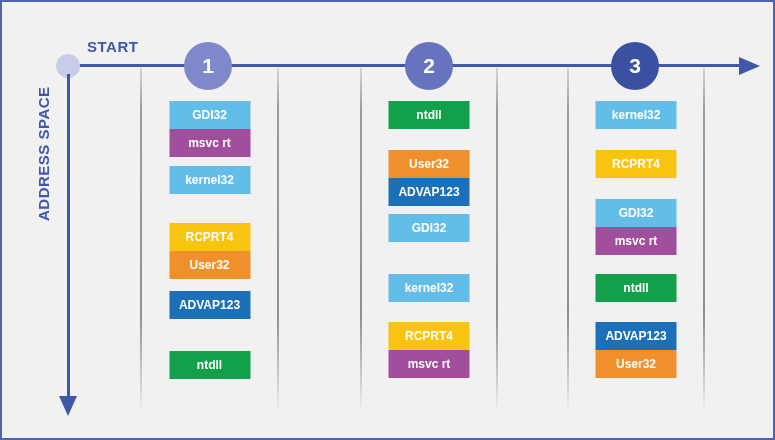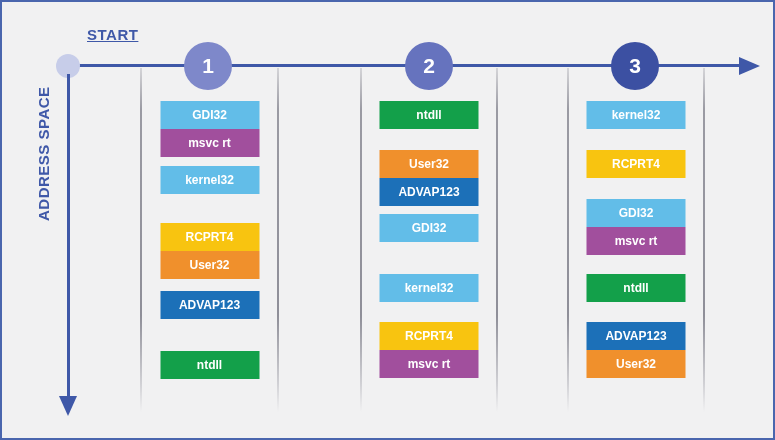--- a/index.html
+++ b/index.html
@@ -26,39 +26,39 @@
   .h-line{position:absolute;left:66px;top:62px;width:674px;height:3px;background:var(--axis,#3f58a8);}
   .arrow-right{position:absolute;left:737px;top:55px;width:0;height:0;
     border-top:9px solid transparent;border-bottom:9px solid transparent;
     border-left:21px solid var(--axis,#3f58a8);}
   .v-line{position:absolute;left:65px;top:72px;width:3px;height:322px;background:var(--axis,#3f58a8);}
   .arrow-down{position:absolute;left:57px;top:394px;width:0;height:0;
     border-left:9px solid transparent;border-right:9px solid transparent;
     border-top:20px solid var(--axis,#3f58a8);}
   .origin-dot{position:absolute;left:54px;top:52px;width:24px;height:24px;border-radius:50%;
     background:var(--dot,#c7cde9);}
-  .start-label{position:absolute;left:85px;top:24px;font-size:15px;font-weight:bold;
-    color:var(--axis,#3f58a8);letter-spacing:.5px;text-decoration:underline;}
+  .start-label{position:absolute;left:85px;top:36px;font-size:15px;font-weight:bold;
+    color:var(--axis,#3f58a8);letter-spacing:.5px;}
   .v-label{
     position:absolute;left:33px;top:87px;height:132px;width:20px;
     writing-mode:vertical-rl;transform:rotate(180deg);
     font-size:15px;font-weight:bold;color:var(--axis,#3f58a8);
     letter-spacing:.5px;text-align:center;white-space:nowrap;
   }
   
   .step{
     position:absolute;top:40px;width:48px;height:48px;border-radius:50%;
     display:flex;align-items:center;justify-content:center;
     color:#fff;font-size:21px;font-weight:bold;z-index:3;
   }
   
   .lane{position:absolute;top:0;bottom:0;z-index:2;}
   .dll-block{
     position:absolute;left:50%;transform:translateX(-50%);
-    width:99px;height:28px;
+    width:81px;height:28px;
     display:flex;align-items:center;justify-content:center;
     color:#fff;font-size:12px;font-weight:bold;white-space:nowrap;
   }
 </style>
 </head>
 <body>
 
 <div class="frame">
 
   <div class="divider" style="left:138px"></div>

